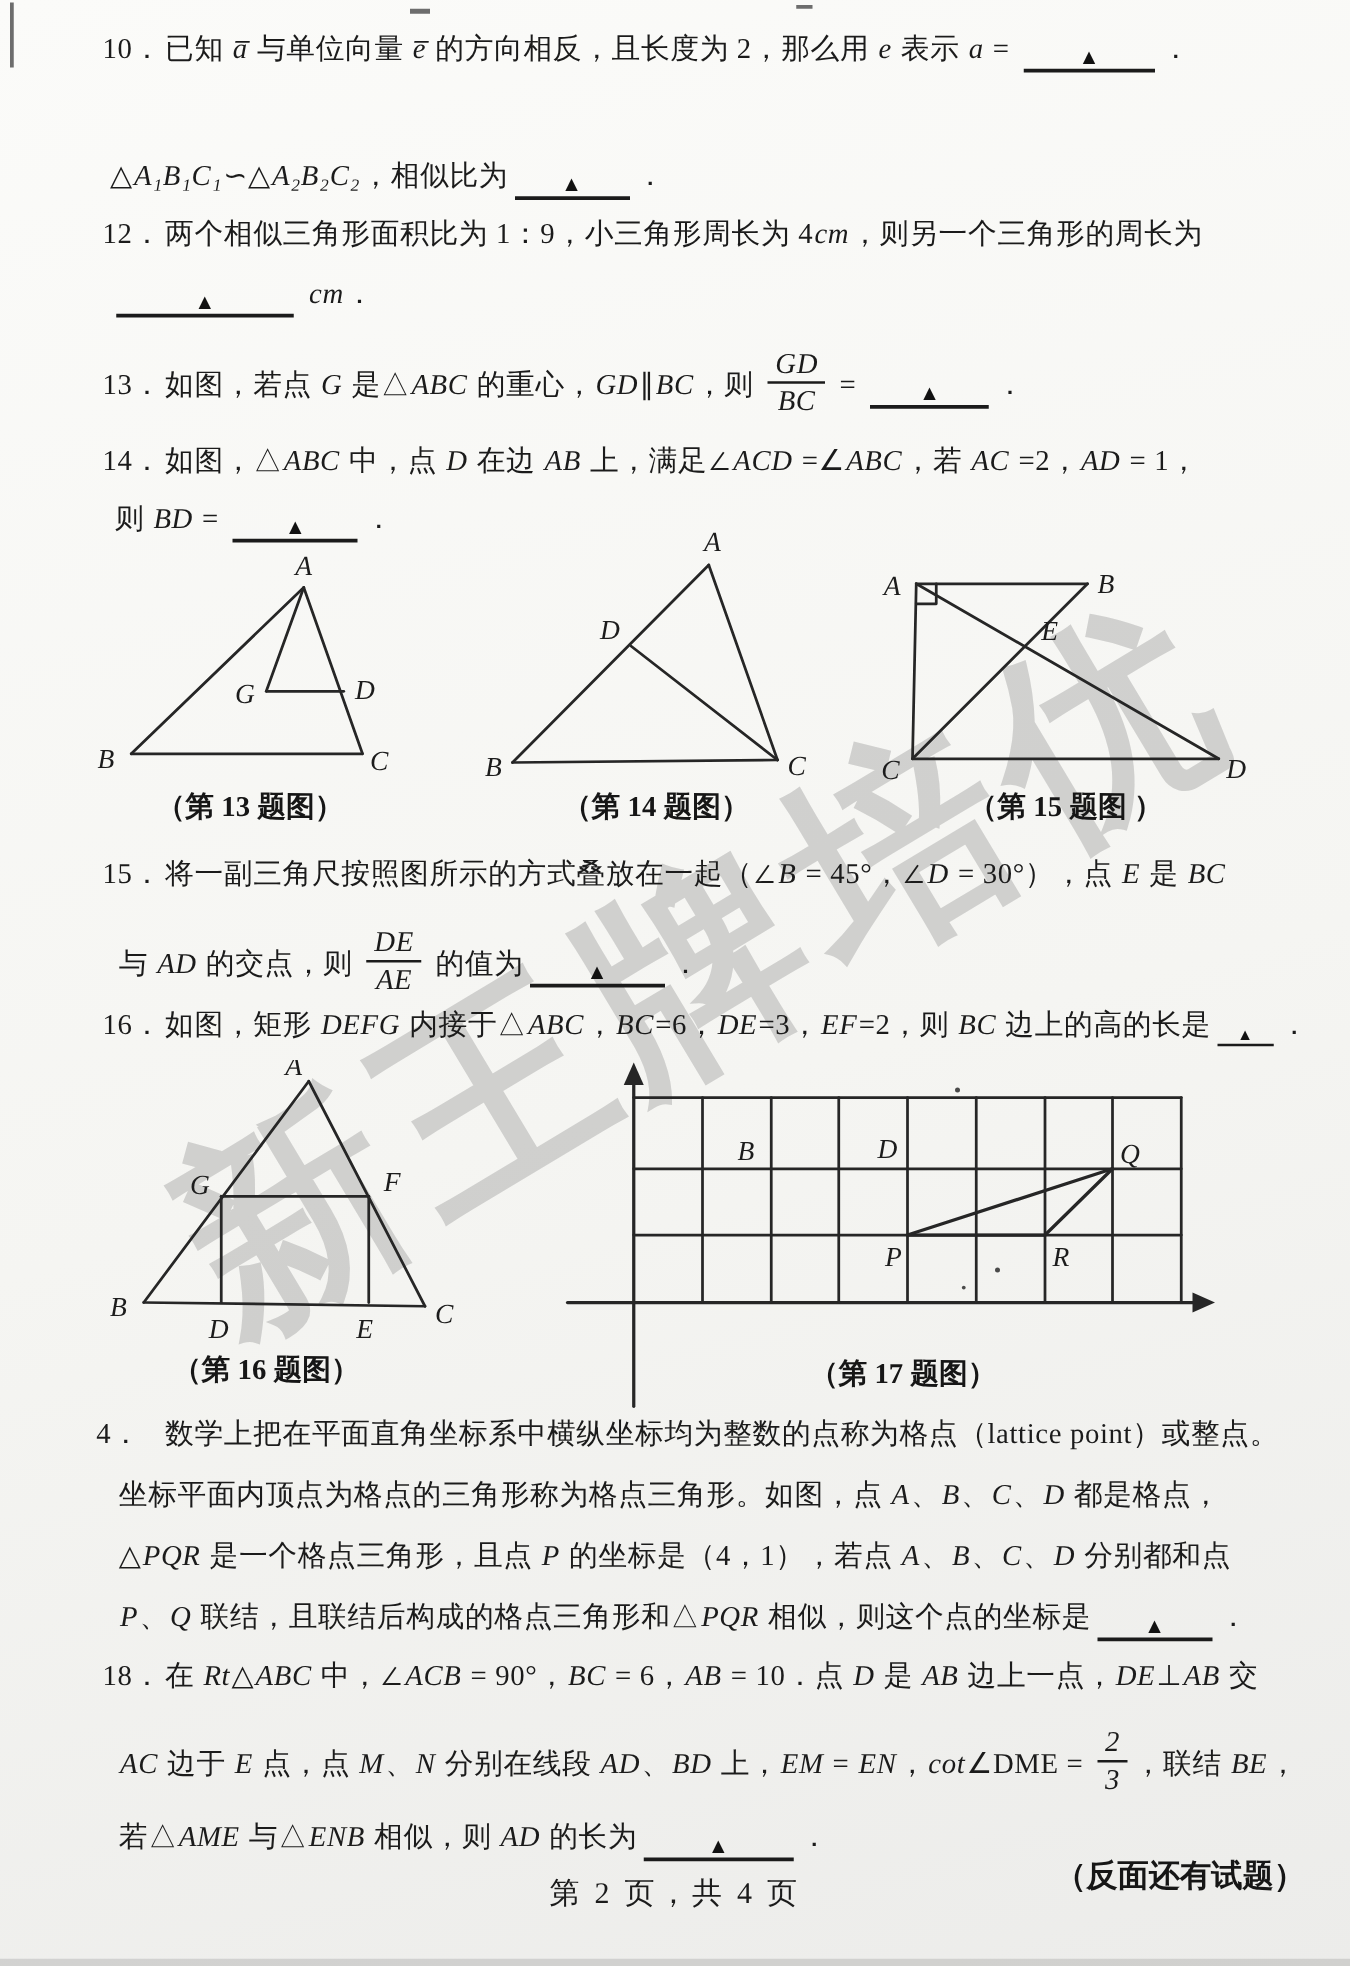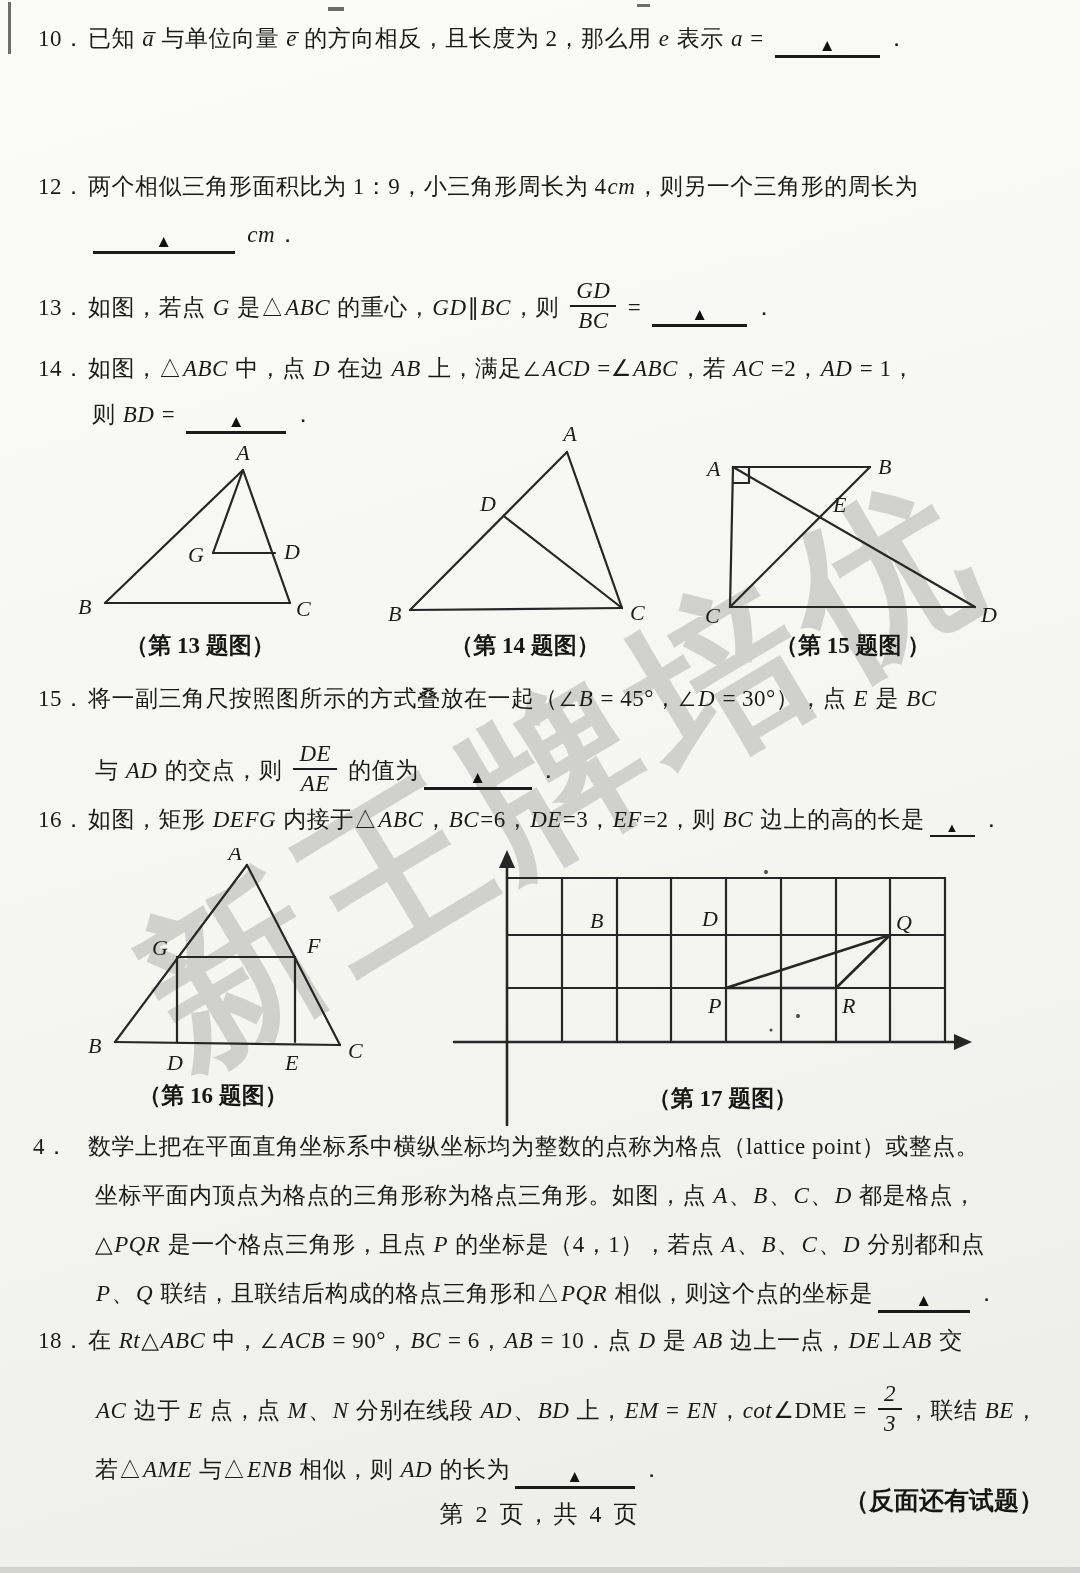--- a/index.html
+++ b/index.html
@@ -2,21 +2,21 @@
 <html><head>
 <meta charset="utf-8">
 <style>
   html,body{margin:0;padding:0;background:#e8e8e6;}
   .page{position:relative;width:1080px;height:1573px;overflow:hidden;
         background:linear-gradient(165deg,#fbfbf9 0%,#f5f5f2 55%,#ecECea 100%);
         background-color:#f6f6f4;}
   .line{position:absolute;white-space:nowrap;
         font-family:"Liberation Serif",serif;font-size:23px;line-height:34px;
         color:#1b1b1b;letter-spacing:.5px;z-index:2;}
-  .pnum{display:inline-block;width:50px;}
+  .pnum{display:inline-block;width:50px;margin-left:44px;}
   .t{}
   .v{font-family:"Liberation Serif",serif;font-style:italic;padding:0 1px;}
   .frac{display:inline-flex;flex-direction:column;align-items:center;vertical-align:middle;
         margin:0 5px;font-style:italic;line-height:1.15;transform:translateY(-3px);}
   .frac .num{border-bottom:2.5px solid #1b1b1b;padding:0 6px 1px;}
   .frac .den{padding-top:1px;}
   .blank{display:inline-flex;align-items:flex-end;justify-content:center;
          height:24px;border-bottom:3px solid #1b1b1b;vertical-align:-5px;
          margin:0 5px;font-size:17px;line-height:1.05;color:#111;font-style:normal;}
   .blank.sm{height:20px;font-size:13px;border-bottom-width:2.5px;}
@@ -49,20 +49,23 @@
 
   <div class="artifact" style="left:8px;top:2px;width:3px;height:52px;"></div>
   <div class="artifact" style="left:328px;top:7px;width:16px;height:4px;"></div>
   <div class="artifact" style="left:637px;top:4px;width:13px;height:3px;"></div>
   <div class="edge-shade"></div>
 
   <div class="line" style="left:38px;top:22px;">
     <span class="pnum">10．</span><span class="segs"><span class="t">已知 </span><span class="v">a̅</span><span class="t"> 与单位向量 </span><span class="v">e̅</span><span class="t"> 的方向相反，且长度为 2，那么用 </span><span class="v">e</span><span class="t"> 表示 </span><span class="v">a</span><span class="t"> = </span><span class="blank" style="width: 105px;">▲</span><span class="t">．</span></span>
   </div>
 
+  <div class="line" style="left:88px;top:124px;">
+    <span class="segs"><span class="t">△</span><span class="v">A₁B₁C₁</span><span class="t">∽△</span><span class="v">A₂B₂C₂</span><span class="t">，相似比为</span><span class="blank" style="width: 92px;">▲</span><span class="t">．</span></span>
+  </div>
 
   <div class="line" style="left:38px;top:170px;">
     <span class="pnum">12．</span><span class="segs"><span class="t">两个相似三角形面积比为 1：9，小三角形周长为 4</span><span class="v">cm</span><span class="t">，则另一个三角形的周长为</span></span>
   </div>
   <div class="line" style="left:88px;top:218px;">
     <span class="segs"><span class="blank" style="width: 142px;">▲</span><span class="t"> </span><span class="v">cm</span><span class="t">．</span></span>
   </div>
 
   <div class="line" style="left:38px;top:281px;">
     <span class="pnum">13．</span><span class="segs"><span class="t">如图，若点 </span><span class="v">G</span><span class="t"> 是△</span><span class="v">ABC</span><span class="t"> 的重心，</span><span class="v">GD</span><span class="t">∥</span><span class="v">BC</span><span class="t">，则 </span><span class="frac">

